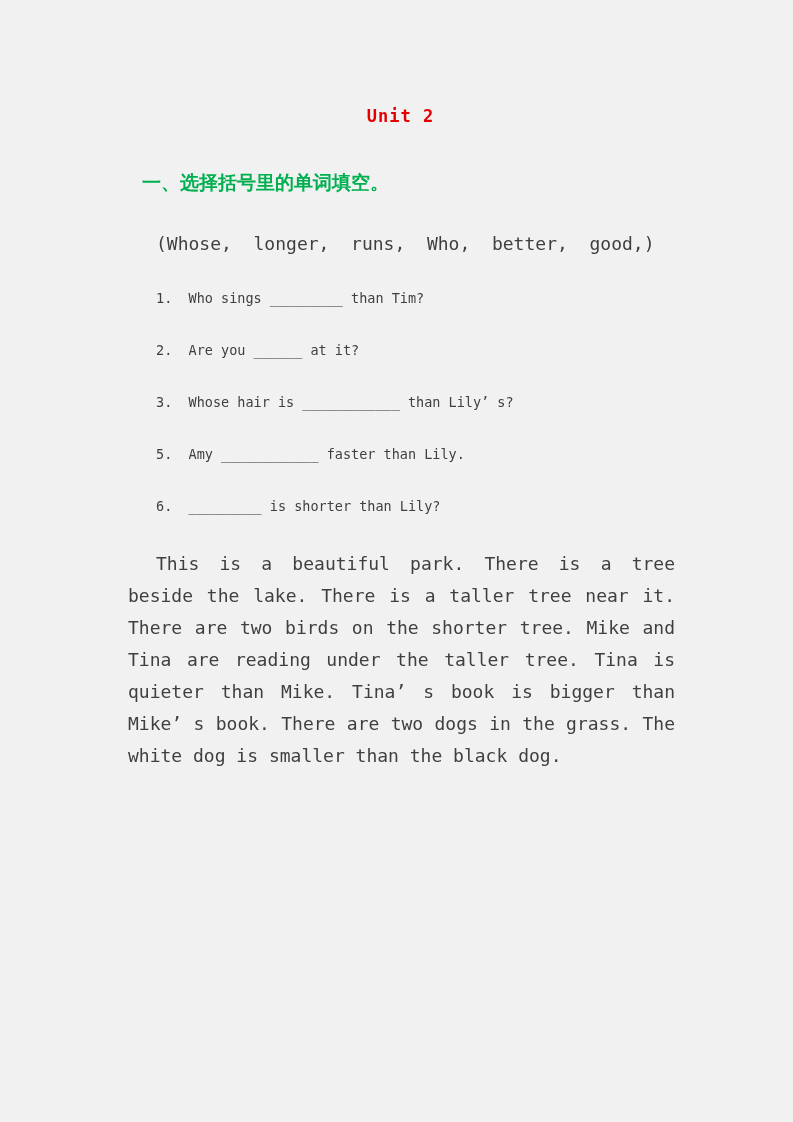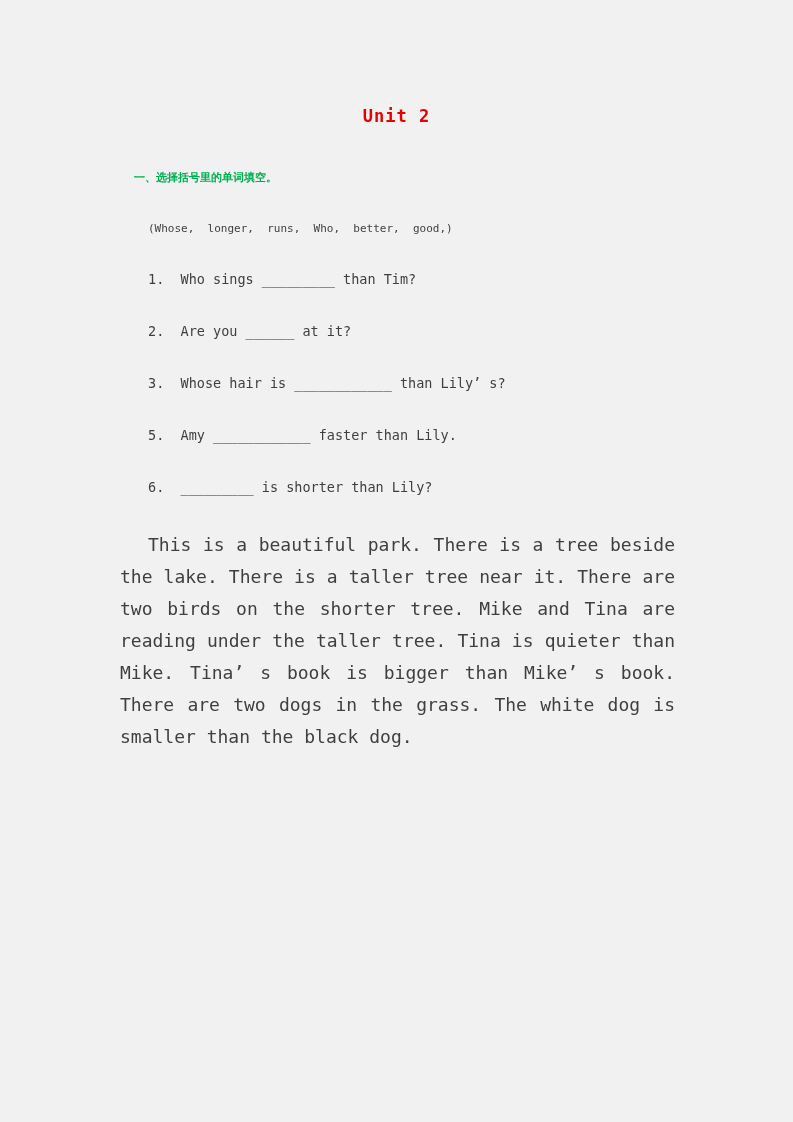--- a/index.html
+++ b/index.html
@@ -12,40 +12,41 @@
     color: var(--body-text, #3f3f3f);
   }
   .page {
     position: relative;
     width: 793px;
     height: 1122px;
     margin: 0 auto;
     background: var(--page-background, #f1f1f1);
     overflow: hidden;
     box-sizing: border-box;
+    padding-left: 8px;
   }
   .title {
     margin: 0;
     padding-top: 106px;
     text-align: center;
     font-size: 17px;
     font-weight: bold;
     letter-spacing: 1px;
     color: var(--title-red, #e60000);
   }
   .green-heading {
     margin: 44px 0 0 134px;
-    font-size: 11px;
+    font-size: 19px;
     font-weight: bold;
     color: var(--heading-green, #00b050);
     white-space: pre;
   }
   .word-bank {
     margin: 37px 0 12px 148px;
-    font-size: 11px;
+    font-size: 18px;
     white-space: pre;
   }
   .question {
     margin: 36px 0 0 148px;
     font-size: 13.5px;
     white-space: pre;
   }
   .sub-heading {
     margin: 32px 0 0 148px;
     font-size: 13.5px;

